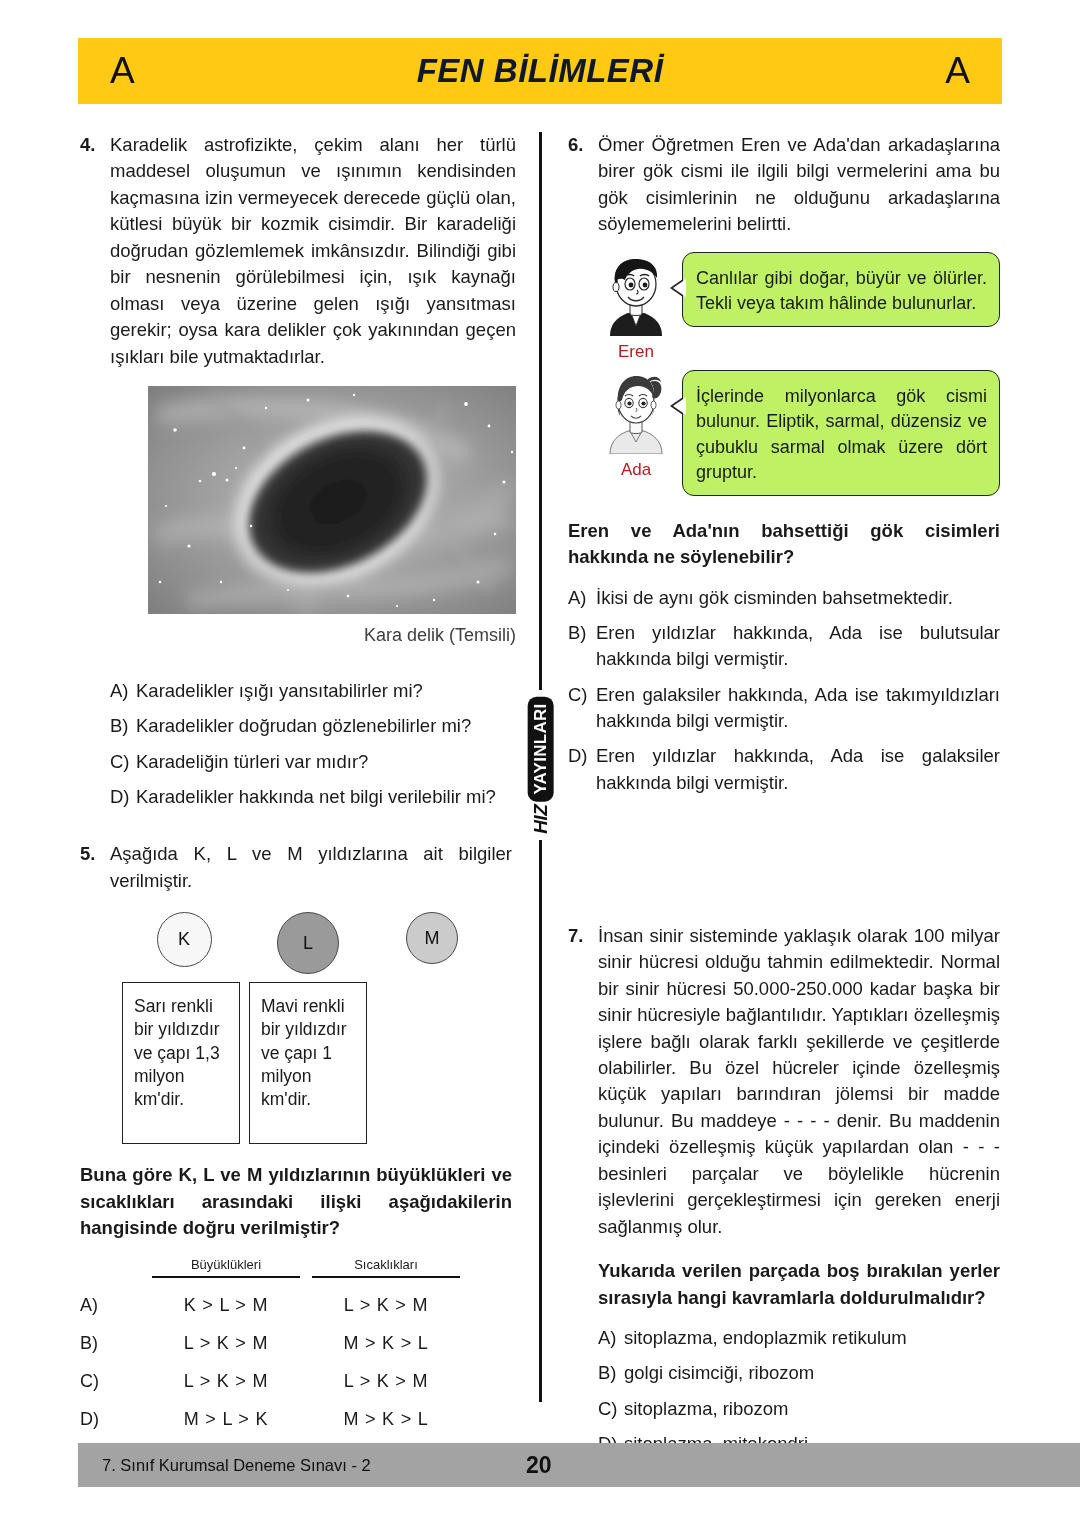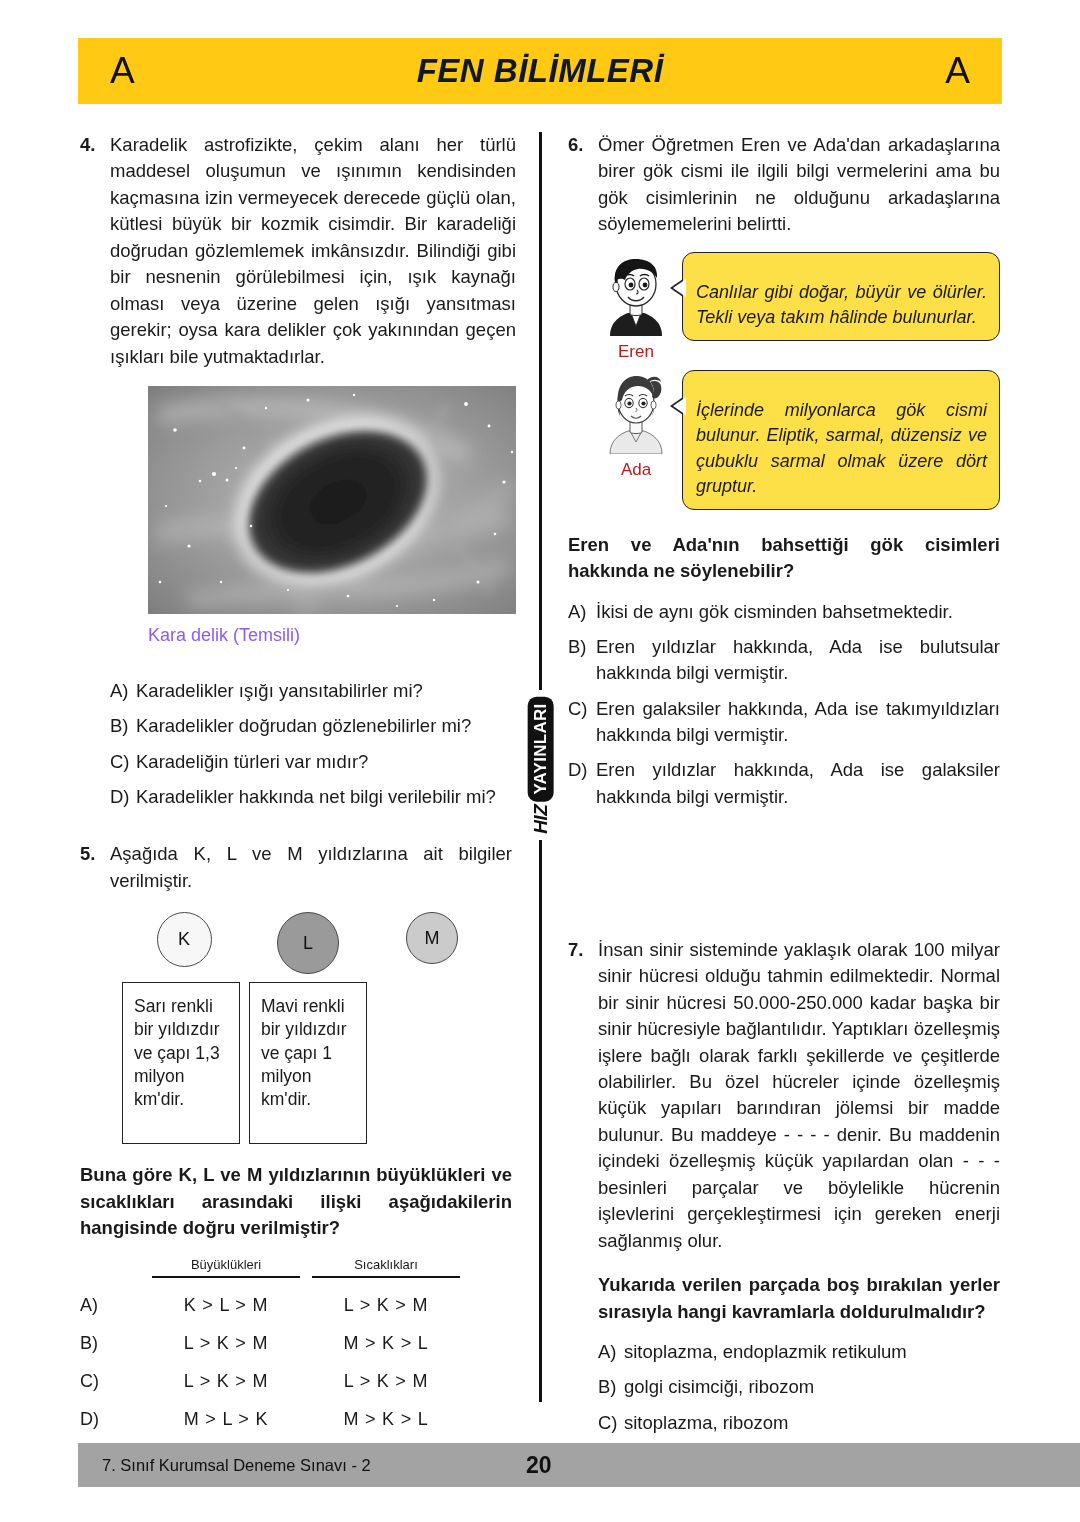--- a/index.html
+++ b/index.html
@@ -93,22 +93,22 @@
   .opt-text.nojust { text-align: left; }
   .ul { text-decoration: underline; text-underline-offset: 3px; }
 
   
   .figure { margin: 16px 0 0 38px; }
   .bh-img {
     position: relative; width: 368px; height: 228px;
     overflow: hidden; background: #8d8d8d;
   }
   .bh-caption {
-    width: 368px; text-align: left;
-    font-size: 18px; margin-top: 11px; color: #8b5cf6;
+    width: 368px; text-align: right;
+    font-size: 18px; margin-top: 11px; color: #404040;
   }
 
   
   .stars-row {
     display: flex; margin: 18px 0 0 42px; width: 372px;
   }
   .star-cell { width: 124px; display: flex; justify-content: center; }
   .star-circle {
     border-radius: 50%;
     display: flex; align-items: center; justify-content: center;
@@ -147,25 +147,24 @@
   
   .char-block { margin: 14px 0 0 32px; }
   .char-row { display: flex; align-items: flex-start; margin-bottom: 8px; }
   .char-fig { width: 72px; flex: 0 0 72px; }
   .char-name {
     text-align: center; font-size: 17px; margin-top: 2px; color: #b91c1c;
   }
   .bubble {
     position: relative; flex: 1 1 auto;
     border: 1.8px solid #222; border-radius: 12px;
-    padding: 27px 12px 9px 13px;
+    padding: 13px 12px 9px 13px;
     font-size: 18px; line-height: 1.42;
     text-align: justify; margin-left: 10px;
-    background: #fde047;
-    font-style: italic;
+    background: #bef264;
   }
   .bubble::before {
     content: ""; position: absolute;
     left: -13px; top: 26px;
     width: 0; height: 0;
     border-top: 9px solid transparent;
     border-bottom: 9px solid transparent;
     border-right: 13px solid #222;
   }
   .bubble::after {

